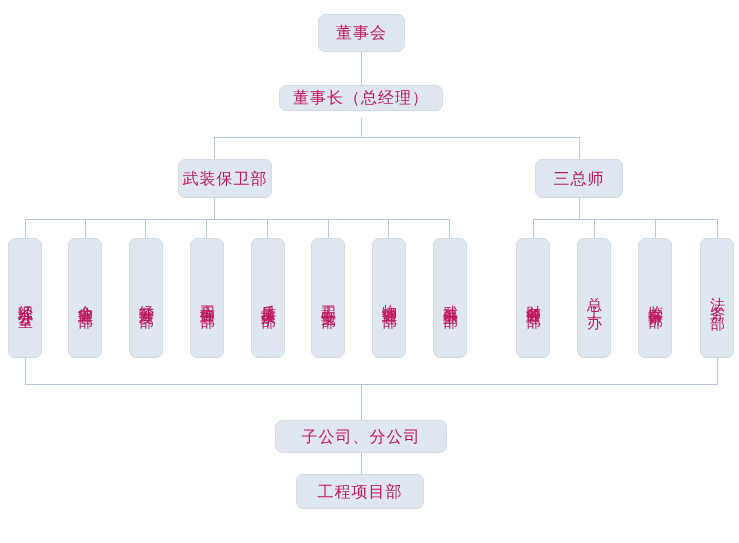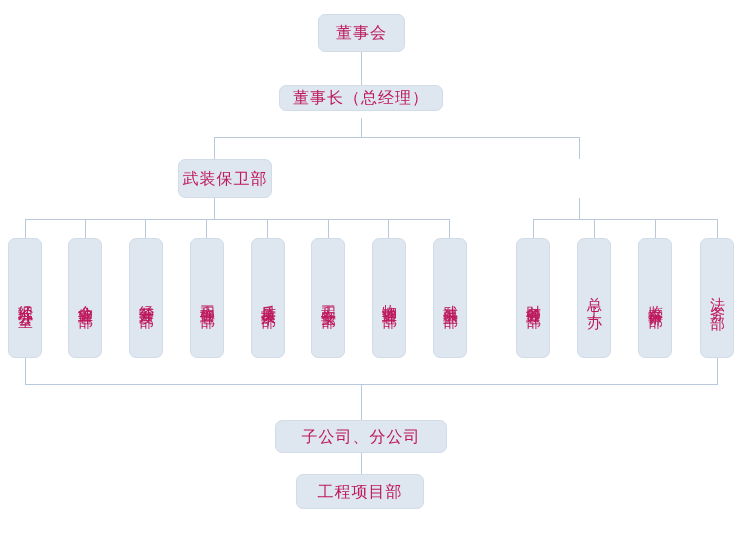--- a/index.html
+++ b/index.html
@@ -98,20 +98,23 @@
   </div>
 
   <div class="node h" style="left:279px; top:85px; width:164px; height:26px;">
     <span>董事长（总经理）</span>
   </div>
 
   <div class="node h" style="left:178px; top:159px; width:94px; height:39px;">
     <span>武装保卫部</span>
   </div>
 
+  <div class="node h" style="left:535px; top:159px; width:88px; height:39px;">
+    <span>三总师</span>
+  </div>
 
   <div class="node v" style="left:8px; top:238px; width:34px; height:120px;">
     <span>经理办公室</span>
   </div>
   <div class="node v" style="left:68px; top:238px; width:34px; height:120px;">
     <span>企业管理部</span>
   </div>
   <div class="node v" style="left:129px; top:238px; width:34px; height:120px;">
     <span>经营开发部</span>
   </div>

